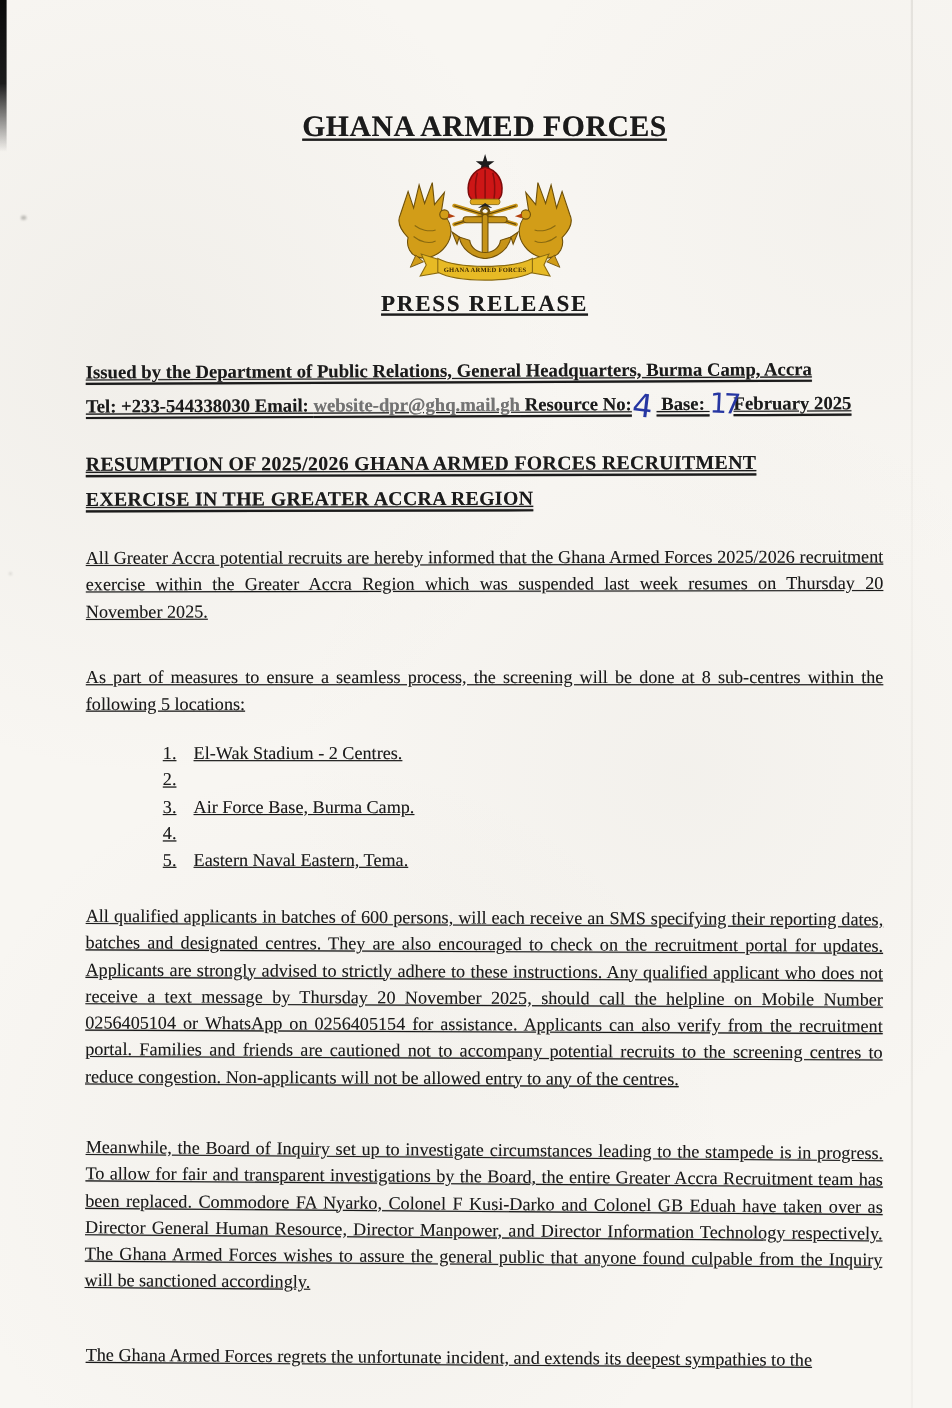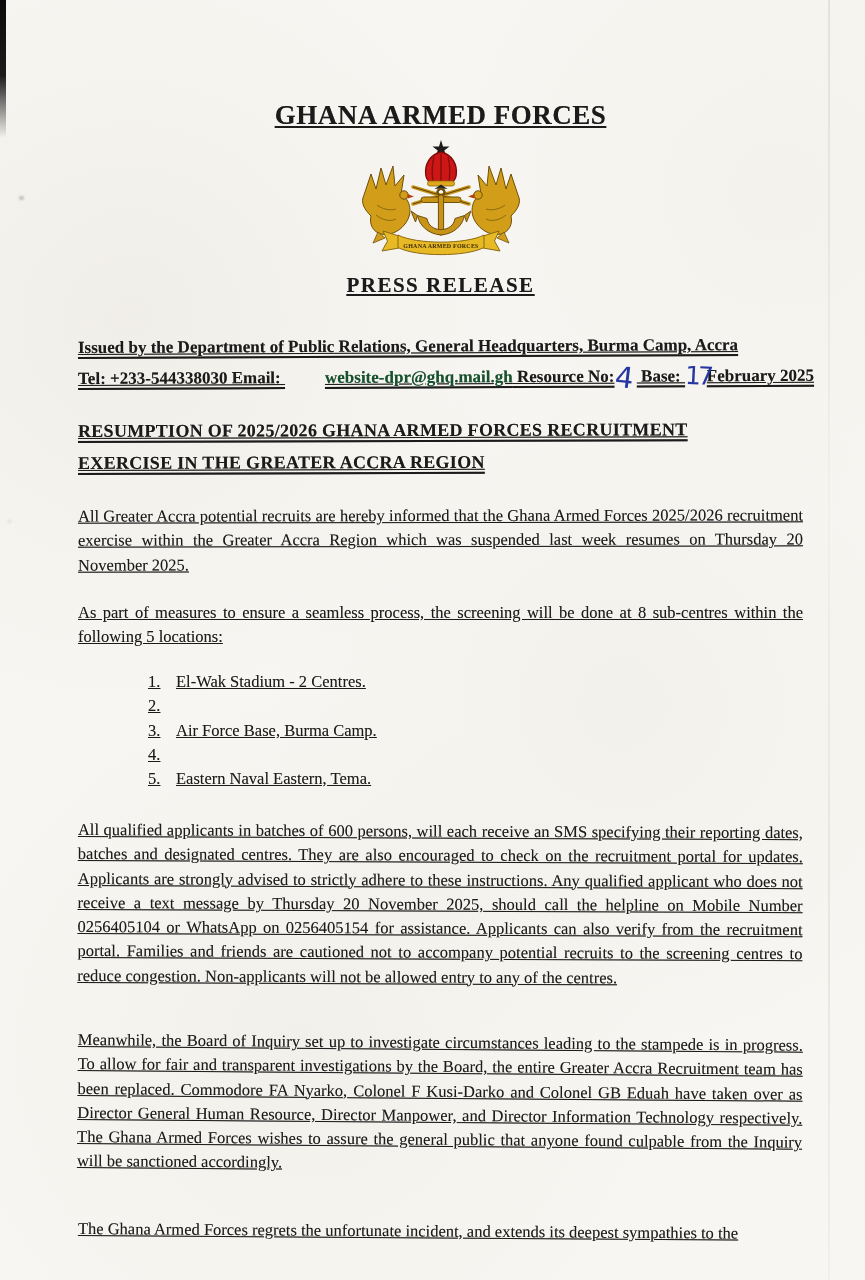--- a/index.html
+++ b/index.html
@@ -39,38 +39,37 @@
   .smudge.s1 { left: 19px; top: 196px; width: 5px; height: 4px; }
   .smudge.s2 { left: 8px; top: 520px; width: 3px; height: 3px; opacity:.5; }
 
   .center { text-align: center; }
   .org-title {
     font-size: 27px; font-weight: bold; letter-spacing: 0.5px;
     text-shadow: 0 0 0.5px rgba(0,0,0,0.45);
   }
   .crest-wrap { margin: 8px auto 0; width: 170px; }
   .press-title {
-    margin-top: 10px;
     font-size: 21px; font-weight: bold; letter-spacing: 1.5px;
     text-shadow: 0 0 0.5px rgba(0,0,0,0.45);
   }
 
   .issued-block {
     margin-top: 40px;
     transform: rotate(-0.25deg);
     transform-origin: left center;
     font-weight: bold; font-size: 17px;
     text-decoration: underline;
     text-underline-offset: 4px;
     text-decoration-thickness: 1.6px;
     white-space: nowrap;
     text-shadow: 0 0 0.4px rgba(0,0,0,0.4);
   }
   .issued-block .line { display: block; margin-bottom: 8px; }
-  .email-link { color: #14532d; margin-left: 40px; }
+  .email-link { color: #737373; }
   .hand {
     font-family: "DejaVu Sans", sans-serif;
     color: #2636a2; font-weight: normal;
     display: inline-block; height: 16px; line-height: 16px;
     overflow: visible; text-shadow: none;
   }
   .hand.rel { font-size: 29px; transform: rotate(7deg); position: relative; top: 6px; margin: 0 3px 0 1px; }
   .hand.day { font-size: 25px; transform: rotate(3deg); position: relative; top: 3px; letter-spacing: -3px; margin-right: -4px; }
 
   .doc-heading {
@@ -84,21 +83,21 @@
     transform: rotate(-0.15deg);
     text-shadow: 0 0 0.5px rgba(0,0,0,0.45);
   }
 
   .body-par {
     font-size: 16.5px; line-height: 1.47;
     text-align: justify;
     text-shadow: 0 0 0.4px rgba(0,0,0,0.35);
   }
   .p1 { margin-top: 26px; transform: rotate(-0.1deg); }
-  .p2 { margin-top: 24px; }
+  .p2 { margin-top: 36px; }
   .p3 { margin-top: 30px; transform: rotate(0.25deg); transform-origin: left top; }
   .p4 { margin-top: 40px; transform: rotate(0.45deg); transform-origin: left top; }
   .p5 { margin-top: 44px; transform: rotate(0.4deg); transform-origin: left top; text-align: left; }
 
   .loc-list { margin-top: 24px; }
   .loc-item {
     display: flex; margin-left: 70px; margin-bottom: 6px;
     font-size: 16.5px; line-height: 1.1;
     text-shadow: 0 0 0.4px rgba(0,0,0,0.35);
   }

